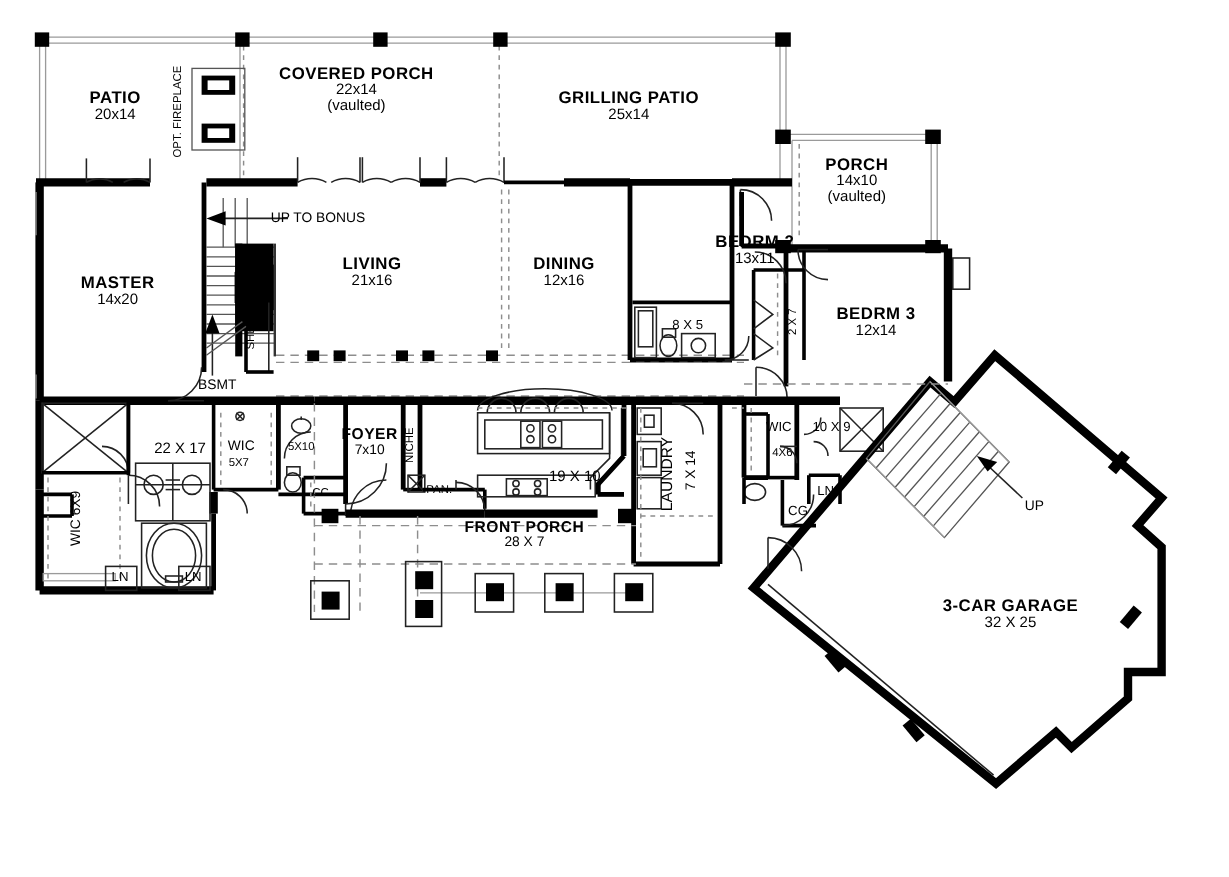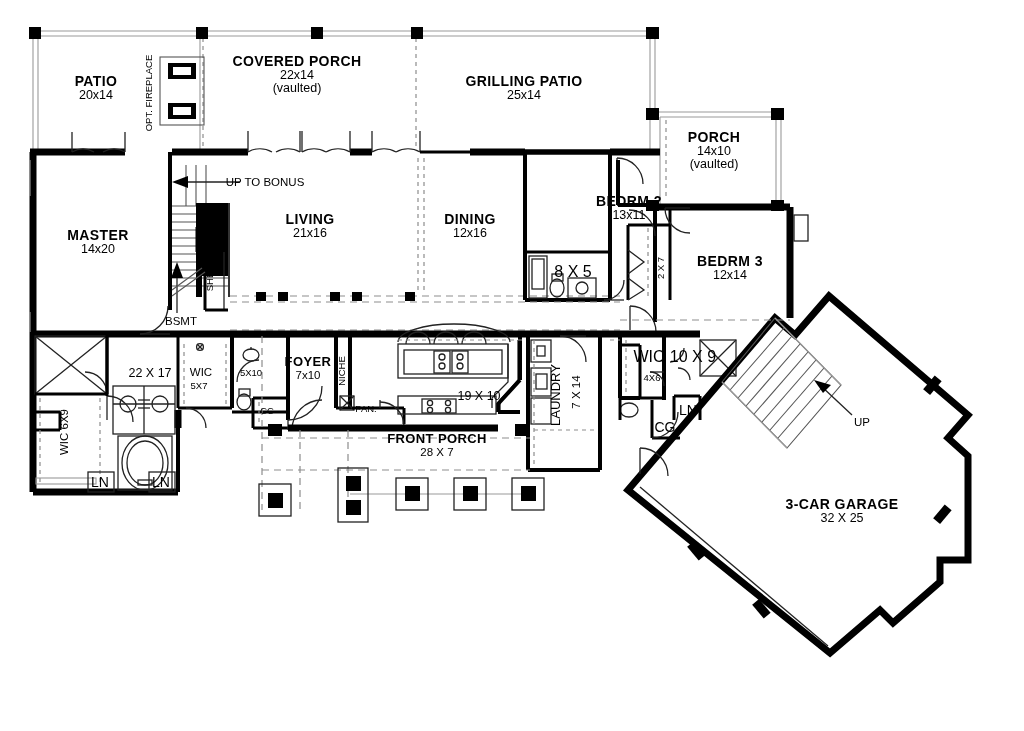--- a/index.html
+++ b/index.html
@@ -28,23 +28,23 @@
     pointer-events:none;
   }
   .lbl.room{font-weight:bold;}
   .rname{font-weight:bold;letter-spacing:.4px;}
   .rdim{font-weight:normal;}
   .vaulted{font-weight:normal;}
   .t16{font-size:14px;}
   .t15{font-size:13px;}
   .t14{font-size:12.5px;}
   .t13{font-size:11.5px;}
-  .t12{font-size:16px;}
+  .t12{font-size:11px;}
   .t11{font-size:9.5px;}
-  .t10{font-size:14px;}
+  .t10{font-size:11px;}
 
   .vtext{transform-origin:center center;}
   .rot90{transform:translate(-50%,-50%) rotate(-90deg);}
 </style>
 </head>
 <body>
 
 <div id="plan">
 
 <svg id="planvg" viewBox="0 0 1024 731" xmlns="http://www.w3.org/2000/svg">

